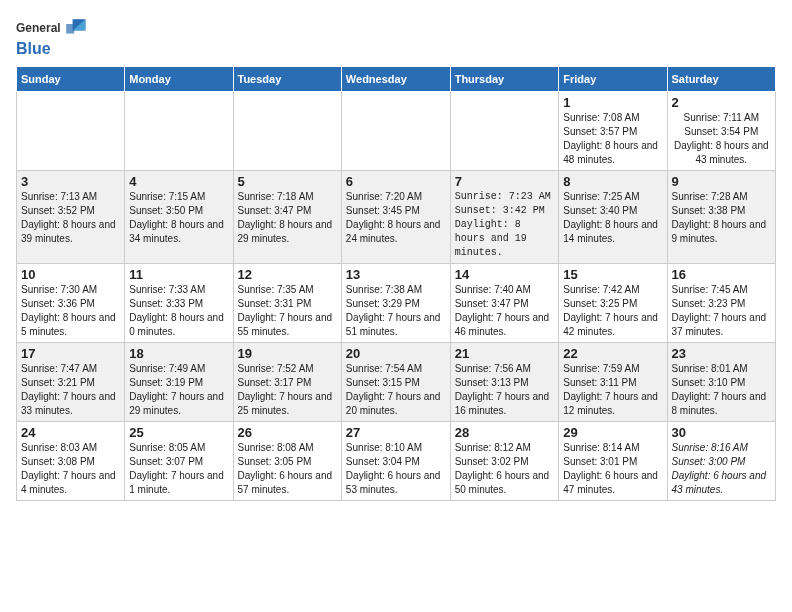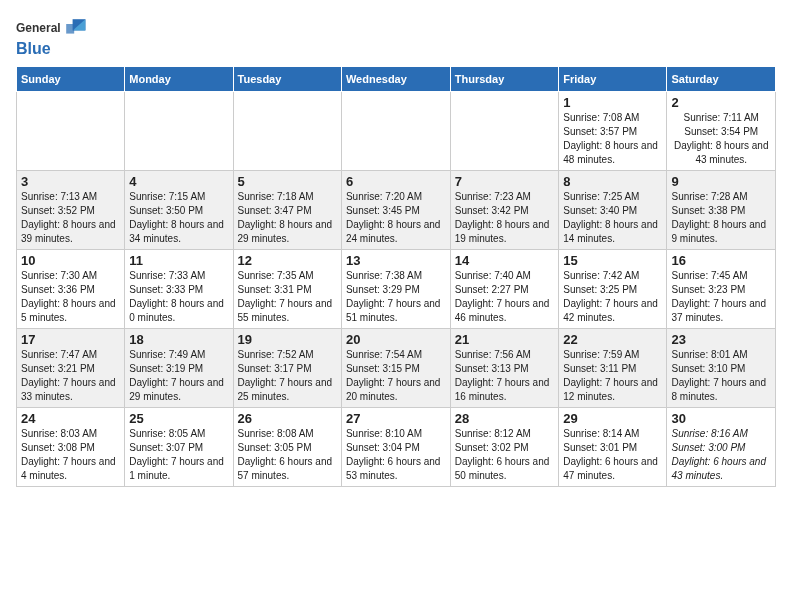--- a/index.html
+++ b/index.html
@@ -171,21 +171,21 @@
 Daylight: 8 hours and 29 minutes.</div>
         </td>
         <td>
           <span class="day-number">6</span>
           <div class="day-info" style="white-space: pre-line;">Sunrise: 7:20 AM
 Sunset: 3:45 PM
 Daylight: 8 hours and 24 minutes.</div>
         </td>
         <td>
           <span class="day-number">7</span>
-          <div class="day-info" style="white-space: pre-line;">Sunrise: 7:23 AM
+          <div class="day-info" style="white-space: pre-line; font-family: Liberation Mono, monospace;">Sunrise: 7:23 AM
 Sunset: 3:42 PM
 Daylight: 8 hours and 19 minutes.</div>
         </td>
         <td>
           <span class="day-number">8</span>
           <div class="day-info" style="white-space: pre-line;">Sunrise: 7:25 AM
 Sunset: 3:40 PM
 Daylight: 8 hours and 14 minutes.</div>
         </td>
         <td>
@@ -216,21 +216,21 @@
         </td>
         <td>
           <span class="day-number">13</span>
           <div class="day-info" style="white-space: pre-line;">Sunrise: 7:38 AM
 Sunset: 3:29 PM
 Daylight: 7 hours and 51 minutes.</div>
         </td>
         <td>
           <span class="day-number">14</span>
           <div class="day-info" style="white-space: pre-line;">Sunrise: 7:40 AM
-Sunset: 2:27 PM
+Sunset: 3:47 PM
 Daylight: 7 hours and 46 minutes.</div>
         </td>
         <td>
           <span class="day-number">15</span>
           <div class="day-info" style="white-space: pre-line;">Sunrise: 7:42 AM
 Sunset: 3:25 PM
 Daylight: 7 hours and 42 minutes.</div>
         </td>
         <td>
           <span class="day-number">16</span>

